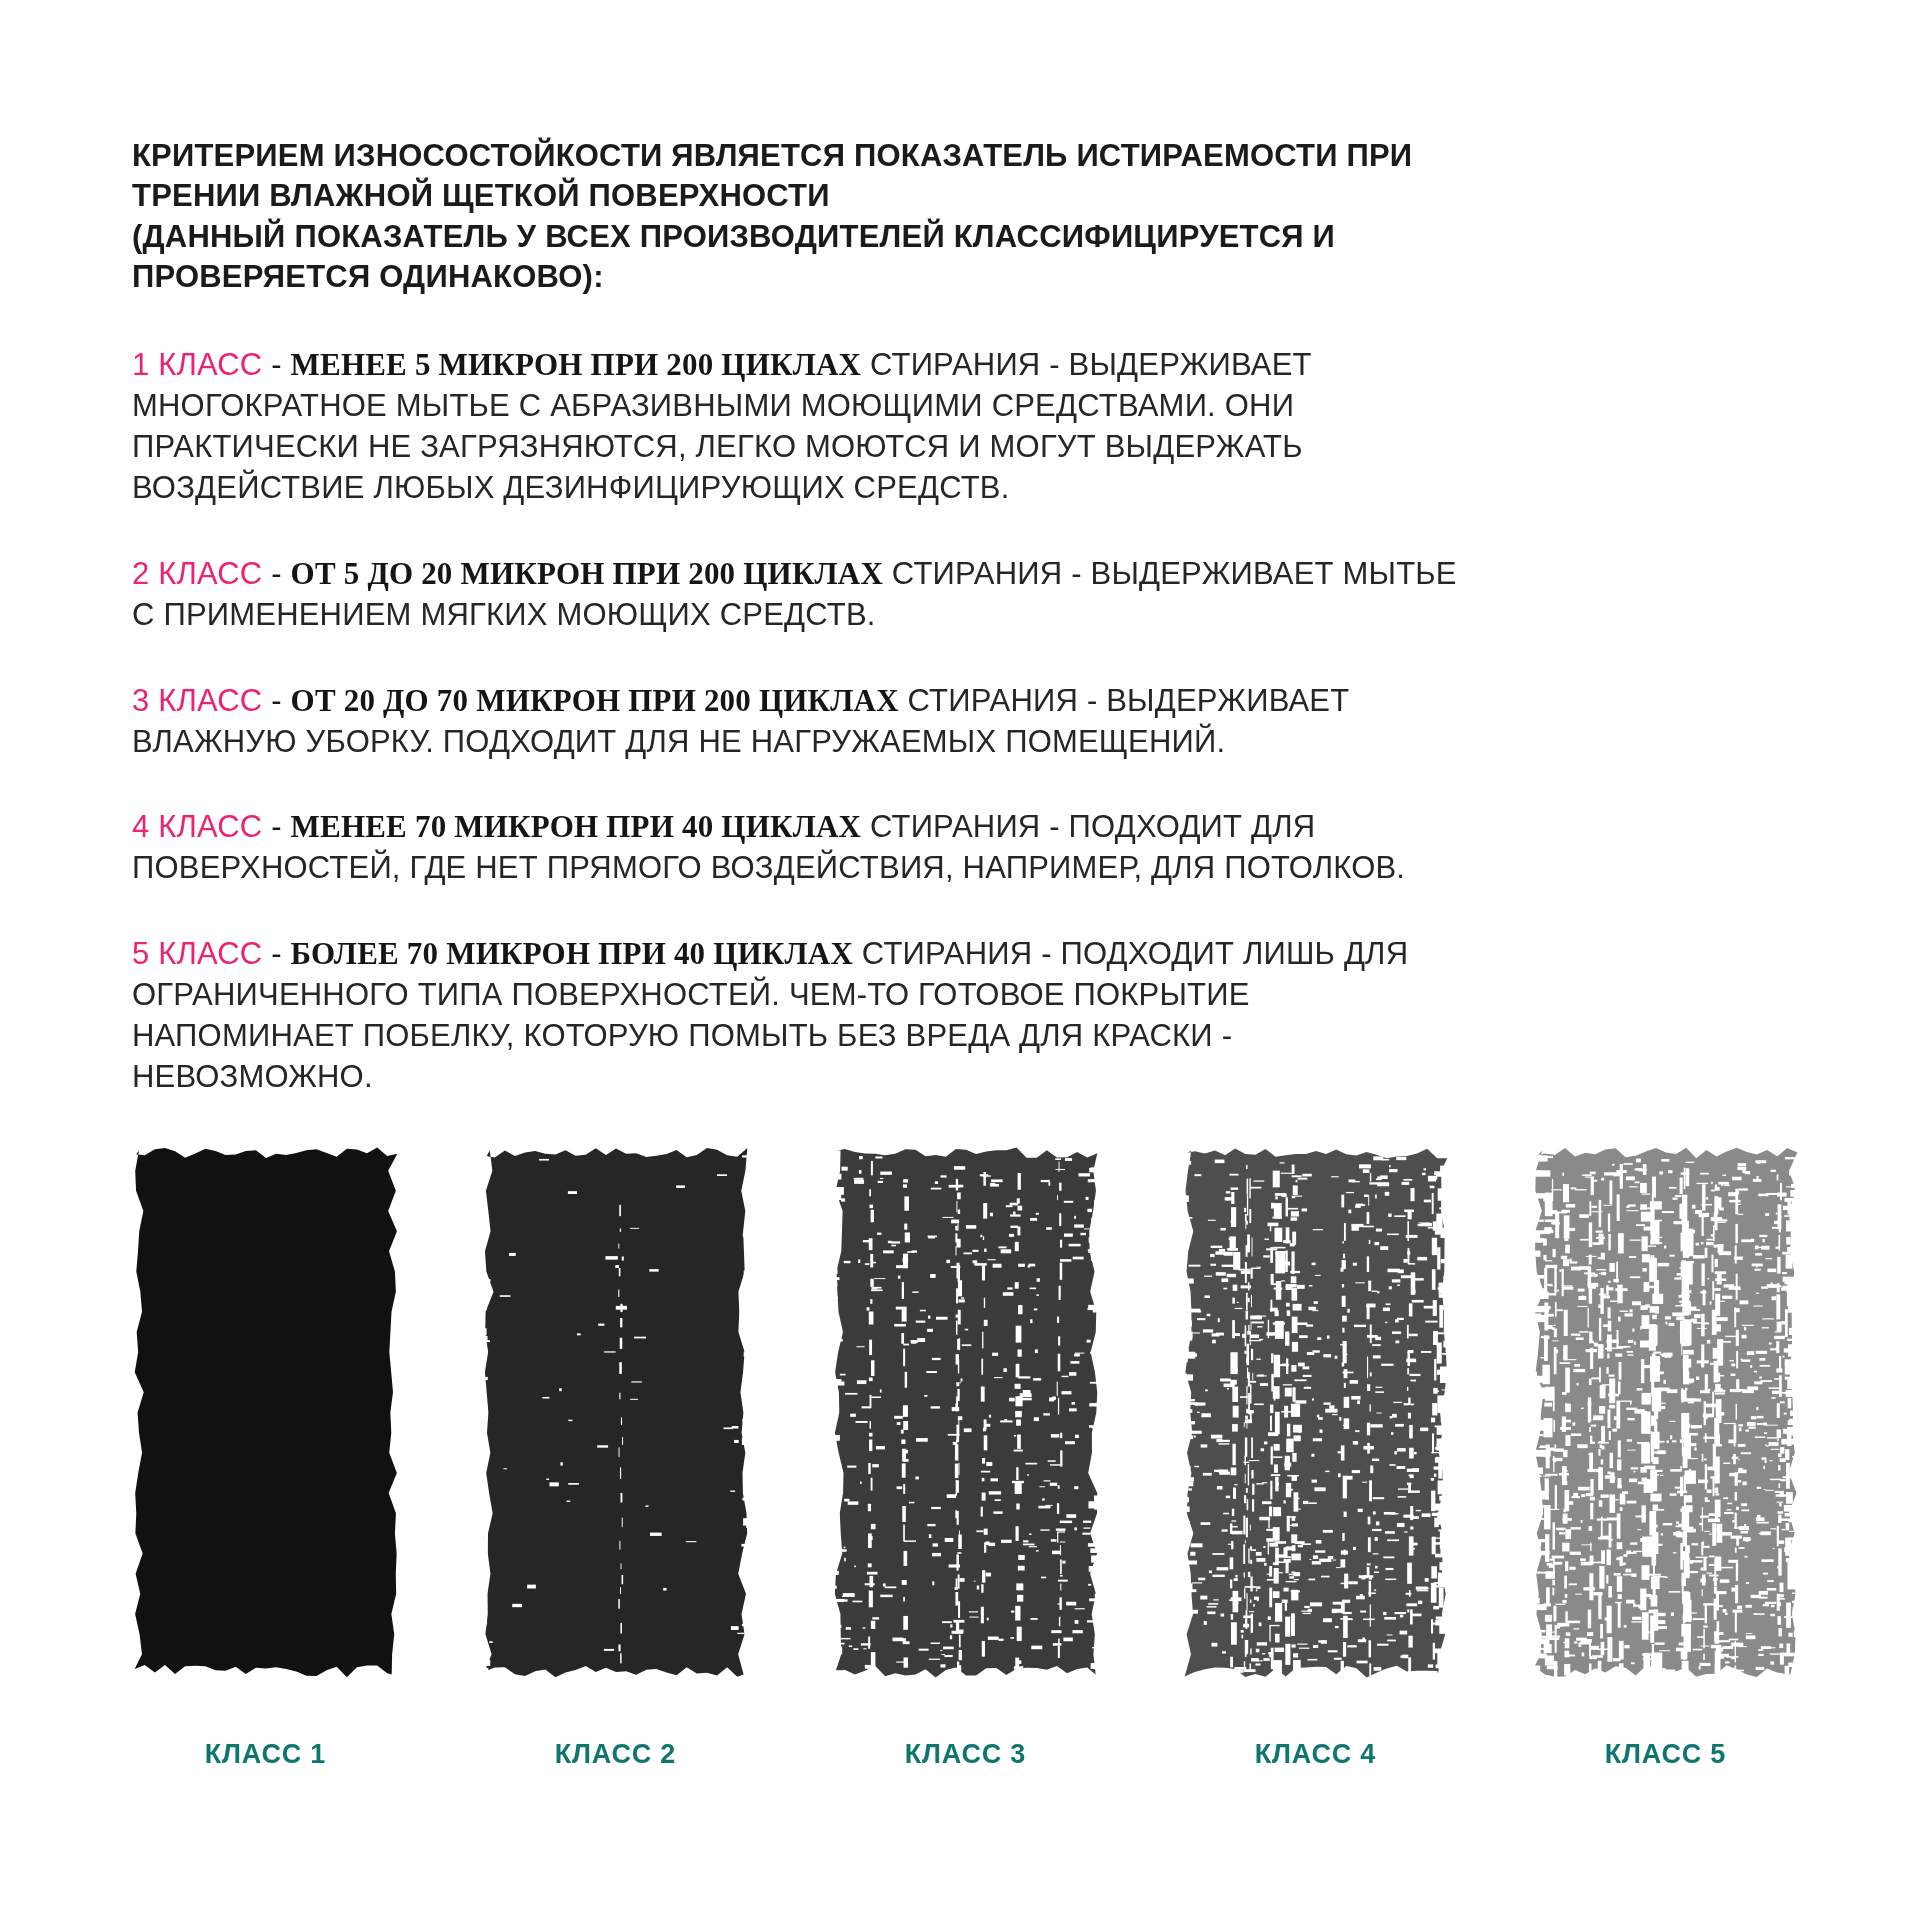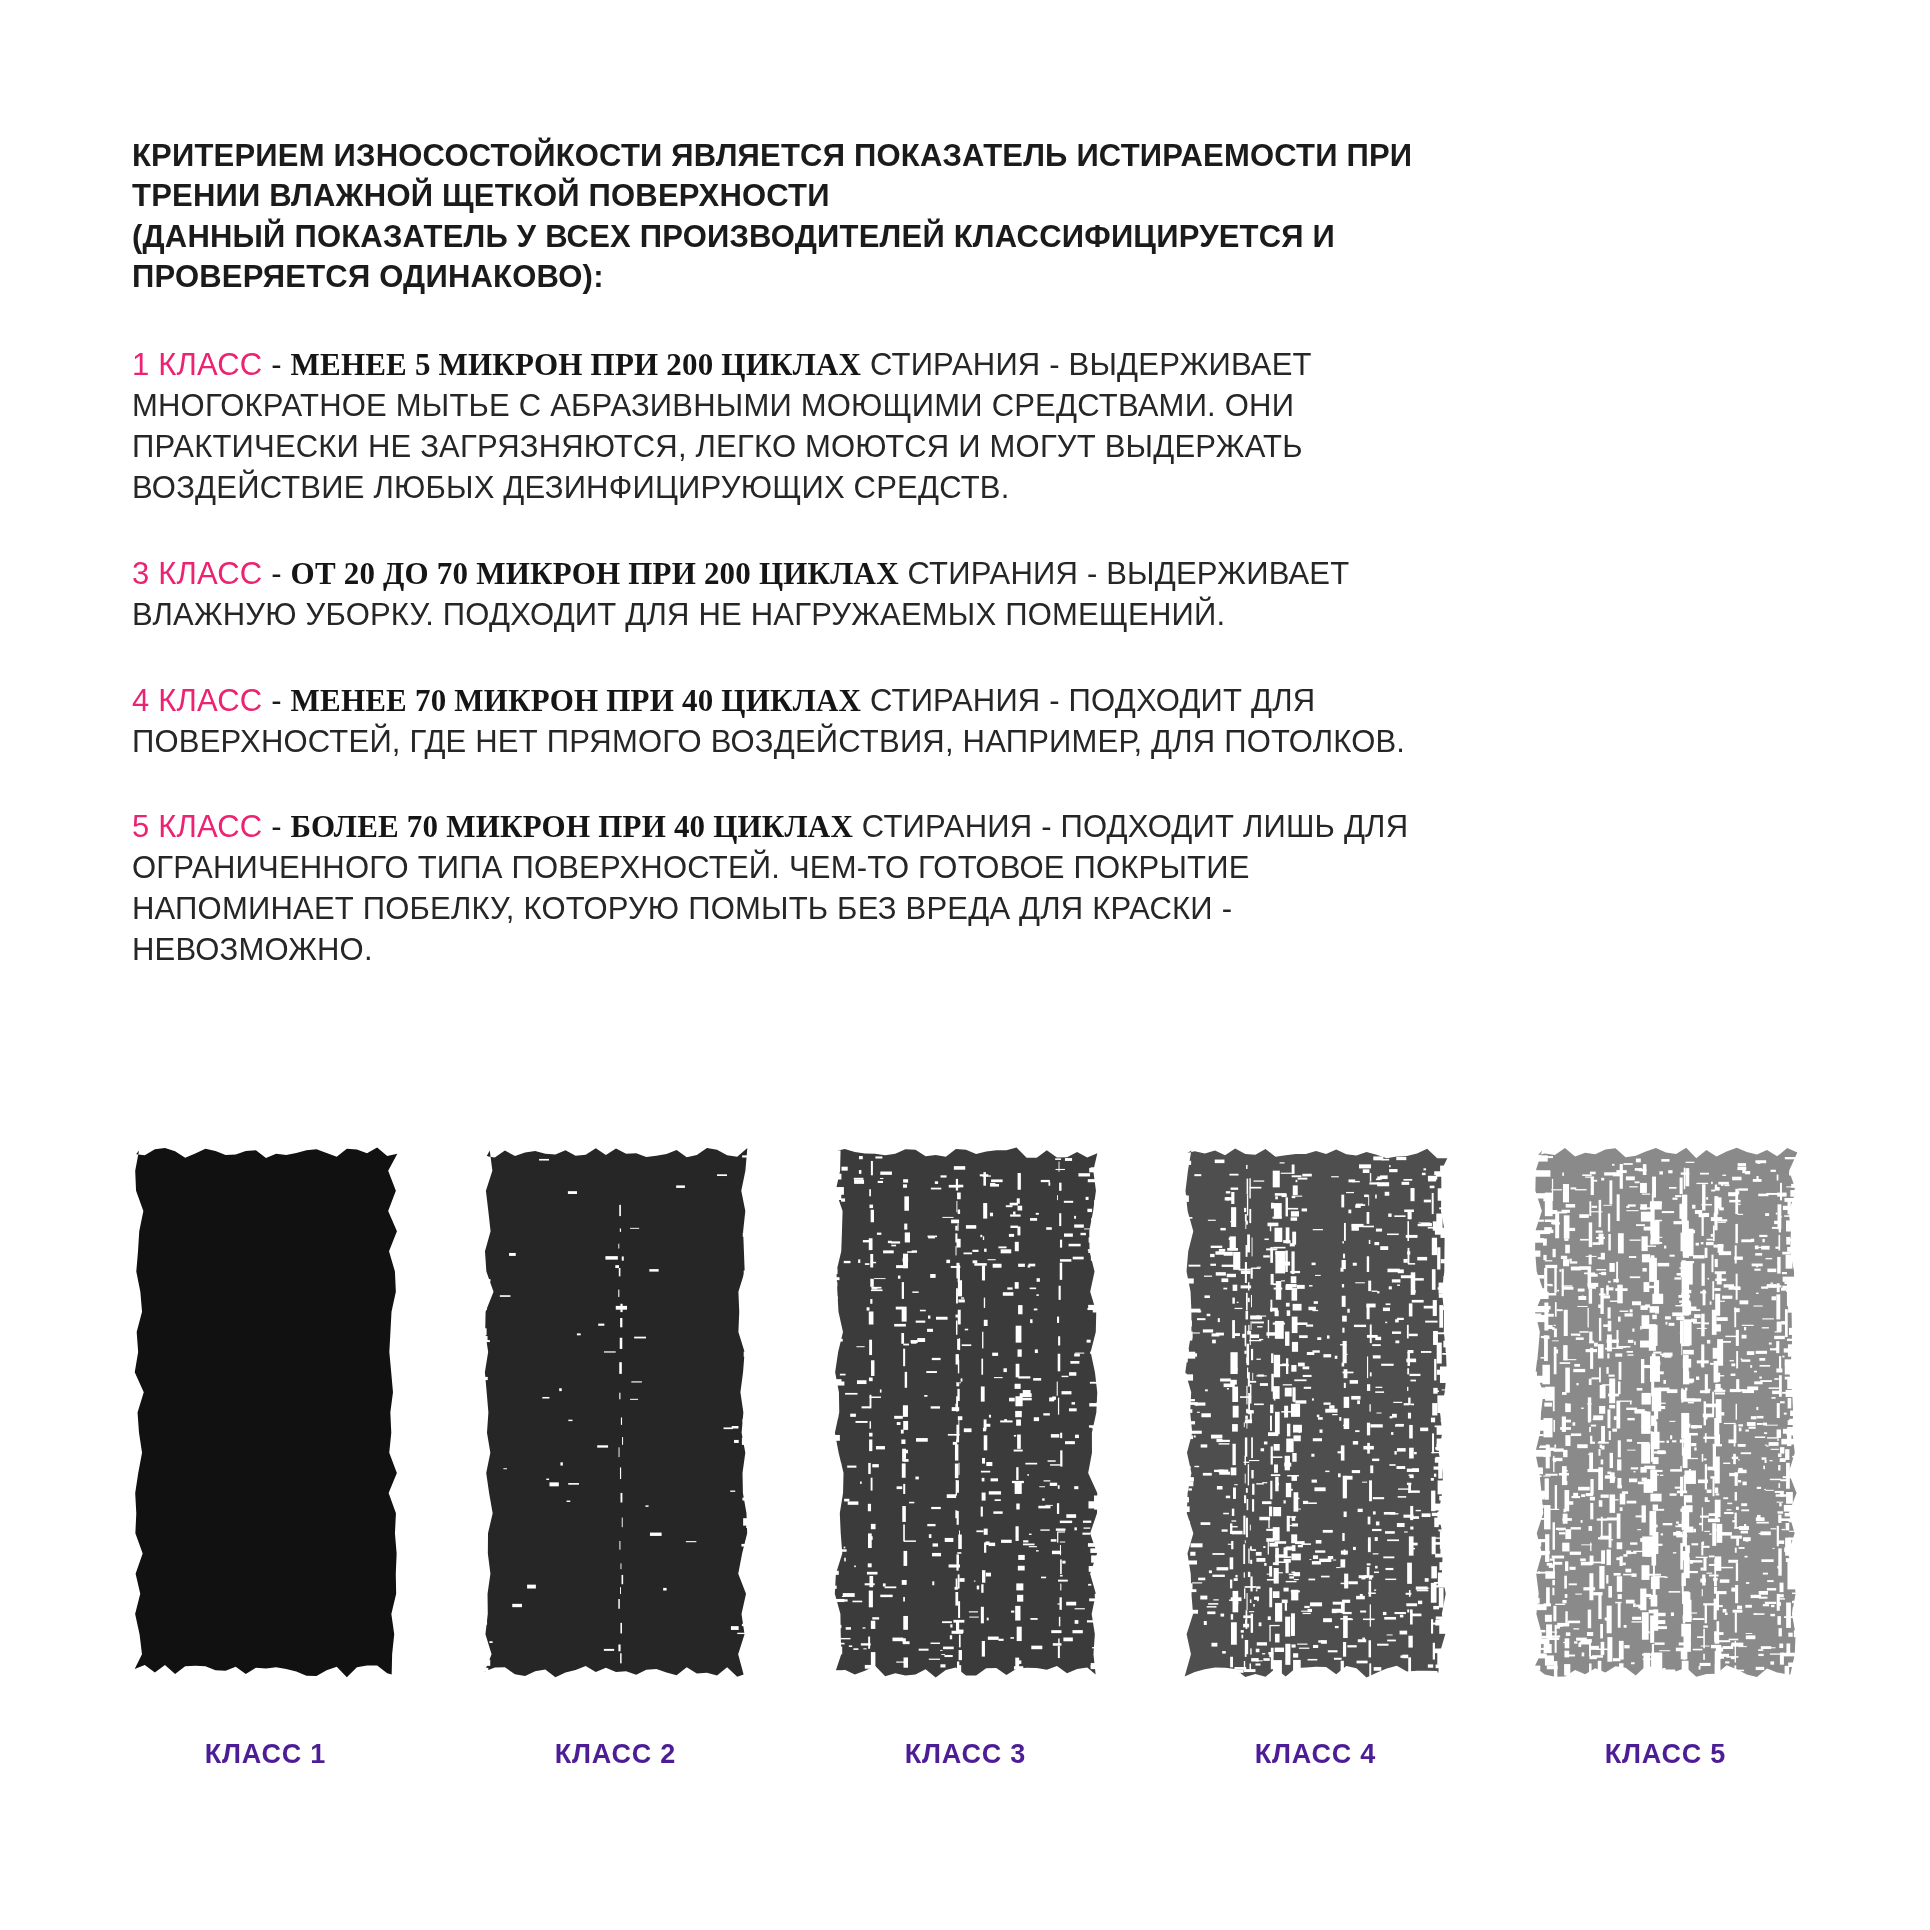--- a/index.html
+++ b/index.html
@@ -91,40 +91,43 @@
     height: 537px;
     position: relative;
   }
   .swatch-box svg { display: block; }
   .swatch-caption {
     margin-top: 58px;
     font-size: 27px;
     font-weight: 700;
     letter-spacing: 0.8px;
     text-transform: uppercase;
-    color: #4c1d95;
+    color: #0f766e;
     white-space: nowrap;
   }
 </style>
 </head>
 <body>
 
 <div class="page">
 
   <div class="intro">
     <span class="line">КРИТЕРИЕМ ИЗНОСОСТОЙКОСТИ ЯВЛЯЕТСЯ ПОКАЗАТЕЛЬ ИСТИРАЕМОСТИ ПРИ ТРЕНИИ ВЛАЖНОЙ ЩЕТКОЙ ПОВЕРХНОСТИ</span>
     <span class="line">(ДАННЫЙ ПОКАЗАТЕЛЬ У ВСЕХ ПРОИЗВОДИТЕЛЕЙ КЛАССИФИЦИРУЕТСЯ И ПРОВЕРЯЕТСЯ ОДИНАКОВО):</span>
   </div>
 
   <div class="classes">
 
     <p class="class-para">
       <span class="cls-label">1 КЛАСС</span><span class="cls-dash"> - </span><span class="cls-strong">МЕНЕЕ 5 МИКРОН ПРИ 200 ЦИКЛАХ</span><span class="cls-rest"> СТИРАНИЯ - ВЫДЕРЖИВАЕТ МНОГОКРАТНОЕ МЫТЬЕ С АБРАЗИВНЫМИ МОЮЩИМИ СРЕДСТВАМИ. ОНИ ПРАКТИЧЕСКИ НЕ ЗАГРЯЗНЯЮТСЯ, ЛЕГКО МОЮТСЯ И МОГУТ ВЫДЕРЖАТЬ ВОЗДЕЙСТВИЕ ЛЮБЫХ ДЕЗИНФИЦИРУЮЩИХ СРЕДСТВ.</span>
     </p>
 
+    <p class="class-para">
+      <span class="cls-label">2 КЛАСС</span><span class="cls-dash"> - </span><span class="cls-strong">ОТ 5 ДО 20 МИКРОН ПРИ 200 ЦИКЛАХ</span><span class="cls-rest"> СТИРАНИЯ - ВЫДЕРЖИВАЕТ МЫТЬЕ С ПРИМЕНЕНИЕМ МЯГКИХ МОЮЩИХ СРЕДСТВ.</span>
+    </p>
 
     <p class="class-para">
       <span class="cls-label">3 КЛАСС</span><span class="cls-dash"> - </span><span class="cls-strong">ОТ 20 ДО 70 МИКРОН ПРИ 200 ЦИКЛАХ</span><span class="cls-rest"> СТИРАНИЯ - ВЫДЕРЖИВАЕТ ВЛАЖНУЮ УБОРКУ. ПОДХОДИТ ДЛЯ НЕ НАГРУЖАЕМЫХ ПОМЕЩЕНИЙ.</span>
     </p>
 
     <p class="class-para">
       <span class="cls-label">4 КЛАСС</span><span class="cls-dash"> -  </span><span class="cls-strong">МЕНЕЕ 70 МИКРОН ПРИ 40 ЦИКЛАХ</span><span class="cls-rest"> СТИРАНИЯ - ПОДХОДИТ ДЛЯ ПОВЕРХНОСТЕЙ, ГДЕ НЕТ ПРЯМОГО ВОЗДЕЙСТВИЯ, НАПРИМЕР, ДЛЯ ПОТОЛКОВ.</span>
     </p>
 
     <p class="class-para">

